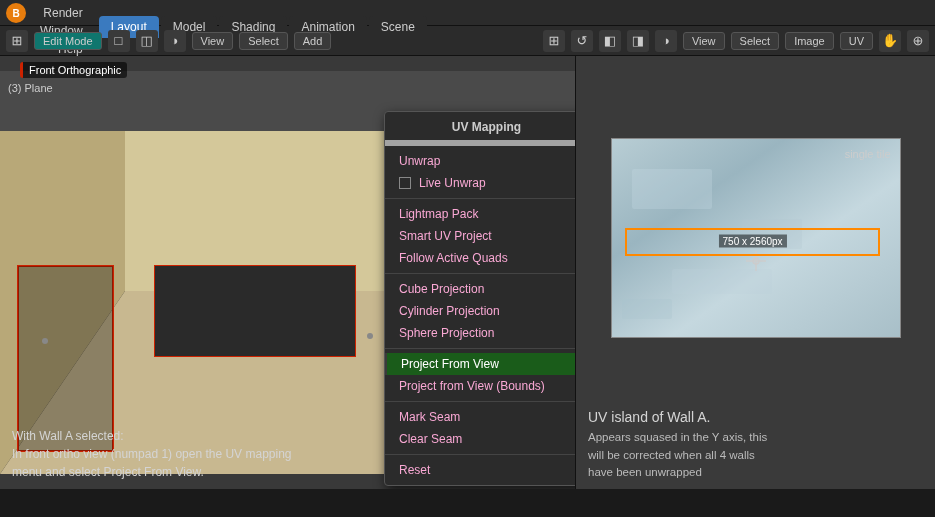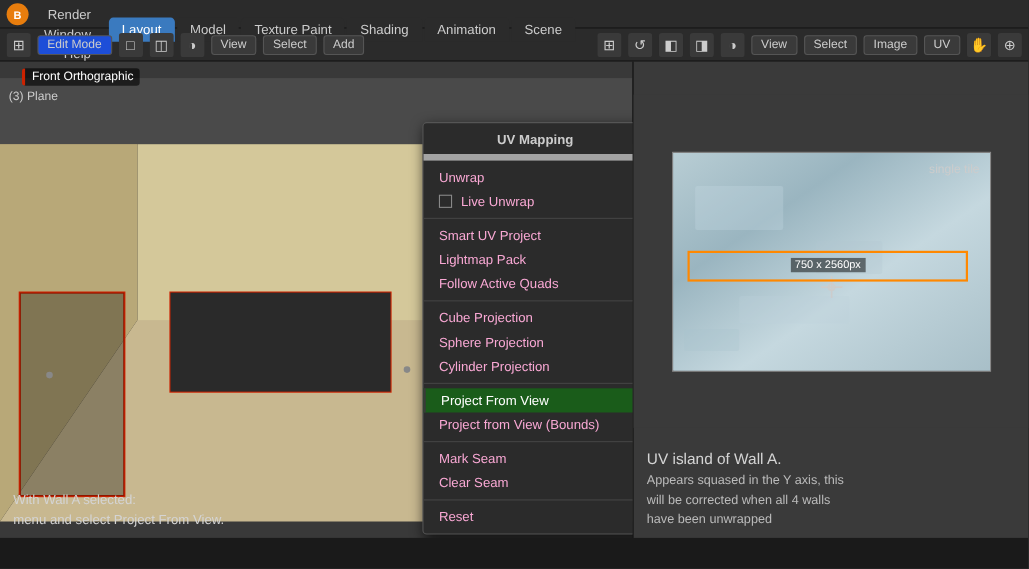--- a/index.html
+++ b/index.html
@@ -79,21 +79,21 @@
       padding: 2px 8px;
       background: #3a3a3a;
       border: 1px solid #555;
       border-radius: 3px;
       color: #ccc;
       font-size: 11px;
       cursor: pointer;
     }
     .toolbar-select {
       padding: 2px 8px;
-      background: #1d4ed8;
+      background: #0f766e;
       border: 1px solid #555;
       border-radius: 3px;
       color: #ccc;
       font-size: 11px;
     }
 
     
     .main-area {
       display: flex;
       height: calc(517px - 26px - 28px - 30px);
@@ -310,21 +310,20 @@
     <span class="menu-item">File</span>
     <span class="menu-item">Edit</span>
     <span class="menu-item">Render</span>
     <span class="menu-item">Window</span>
     <span class="menu-item">Help</span>
   </div>
 
   <div class="workspace-tabs" style="flex:1; display:flex; align-items:center; height:26px; background:transparent; border:none; padding:0 8px;">
     <span class="ws-tab active">Layout</span>
     <span class="ws-tab">Model</span>
-    <span class="ws-tab">Texture Paint</span>
     <span class="ws-tab">Shading</span>
     <span class="ws-tab">Animation</span>
     <span class="ws-tab">Scene</span>
   </div>
 </div>
 
 <div class="editor-toolbar">
 
   <span class="icon-btn">⊞</span>
   <span class="toolbar-select">Edit Mode</span>
@@ -389,38 +388,38 @@
       <div class="menu-row">
         <span>Unwrap</span>
       </div>
       <div class="menu-row">
         <div class="checkbox"></div>
         <span>Live Unwrap</span>
       </div>
       <div class="menu-separator"></div>
 
       <div class="menu-row">
+        <span>Lightmap Pack</span>
+      </div>
+      <div class="menu-row">
         <span>Smart UV Project</span>
       </div>
       <div class="menu-row">
-        <span>Lightmap Pack</span>
-      </div>
-      <div class="menu-row">
         <span>Follow Active Quads</span>
       </div>
       <div class="menu-separator"></div>
 
       <div class="menu-row">
         <span>Cube Projection</span>
       </div>
       <div class="menu-row">
+        <span>Cylinder Projection</span>
+      </div>
+      <div class="menu-row">
         <span>Sphere Projection</span>
-      </div>
-      <div class="menu-row">
-        <span>Cylinder Projection</span>
       </div>
       <div class="menu-separator"></div>
 
       <div class="menu-row highlighted">
         <span>Project From View</span>
       </div>
       <div class="menu-row">
         <span>Project from View (Bounds)</span>
       </div>
       <div class="menu-separator"></div>
@@ -435,20 +434,21 @@
 
       <div class="menu-row">
         <span>Reset</span>
       </div>
     </div>
 
     
     <div class="bottom-text-area">
       <div class="bottom-text">
         <div>With Wall A selected:</div>
+        <div>In front ortho view (numpad 1) open the UV mapping</div>
         <div>menu and select Project From View.</div>
       </div>
     </div>
   </div>
 
   <div class="right-panel">
 
     <div class="uv-canvas">
       <div class="uv-image-container">
 

